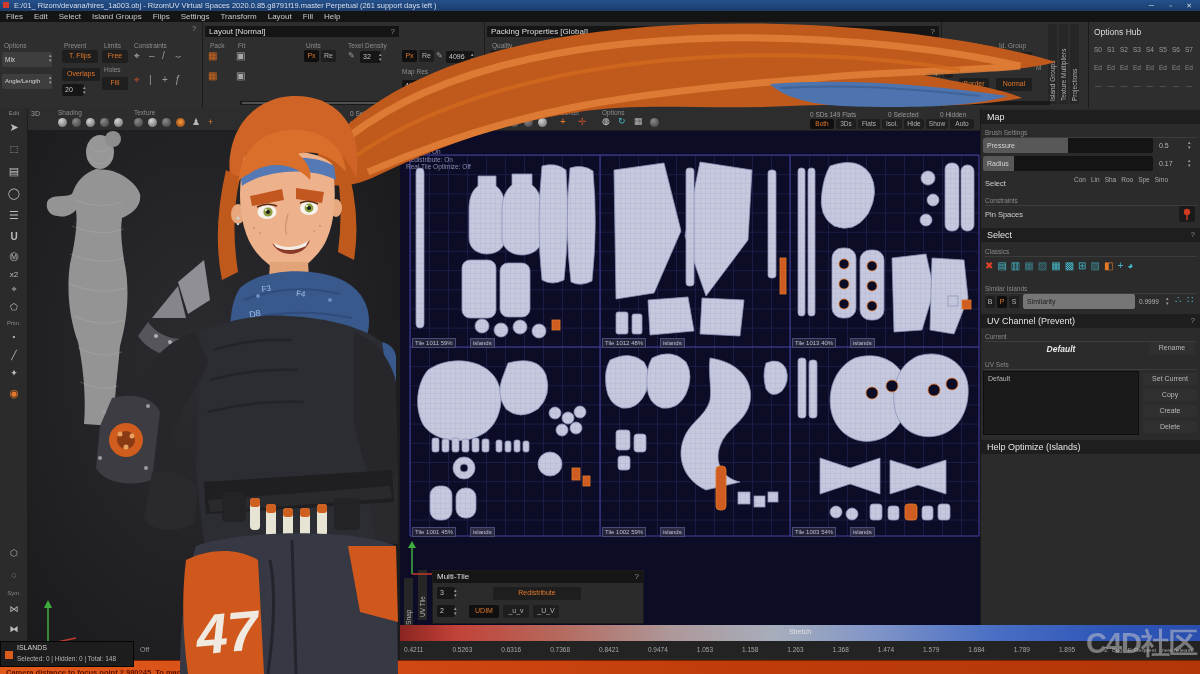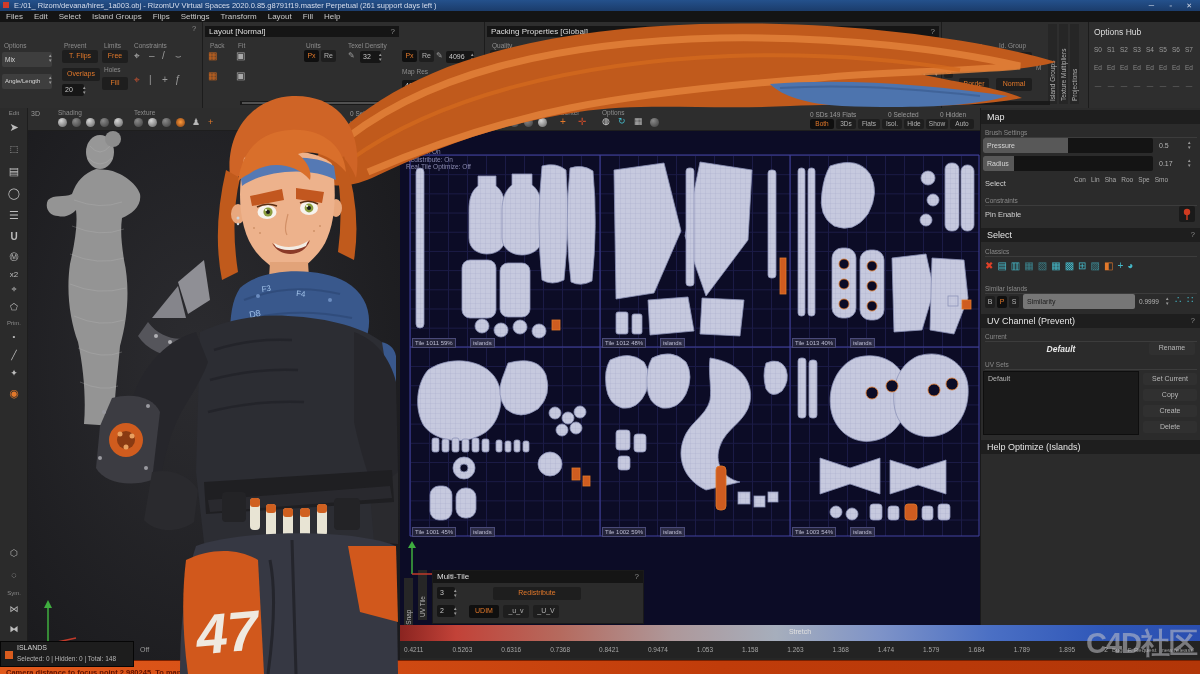--- a/index.html
+++ b/index.html
@@ -540,21 +540,21 @@
     <div class="abs" style="left:88px;top:68px;width:130px;display:flex;align-items:center;">
 
     <span class="copt">Con</span>
         <span class="copt">Lin</span>
         <span class="copt">Sha</span>
         <span class="copt">Roo</span>
         <span class="copt">Spe</span>
         <span class="copt">Smo</span>
       </div>
     <div class="sub" style="top:88px;">Constraints</div>
-    <span class="tx" style="left:4px;top:102px;font-size:7.5px;color:#cfcfcf;">Pin Enable</span>
+    <span class="tx" style="left:4px;top:102px;font-size:7.5px;color:#cfcfcf;">Pin Spaces</span>
     <span class="abs" style="left:198px;top:98px;width:16px;height:16px;background:#1a1a1a;border-radius:2px;">
       <svg width="16" height="16">
           <circle cx="8" cy="6" r="3.2" fill="#d03a20"></circle>
           <line x1="8" y1="9" x2="8" y2="14" stroke="#d03a20" stroke-width="1.4"></line>
         </svg>
     </span>
     <div class="sec" style="top:120px;">
       <span>Select</span>
       <span style="font-size:7.5px;color:#8d8d8d;">?</span>
     </div>

